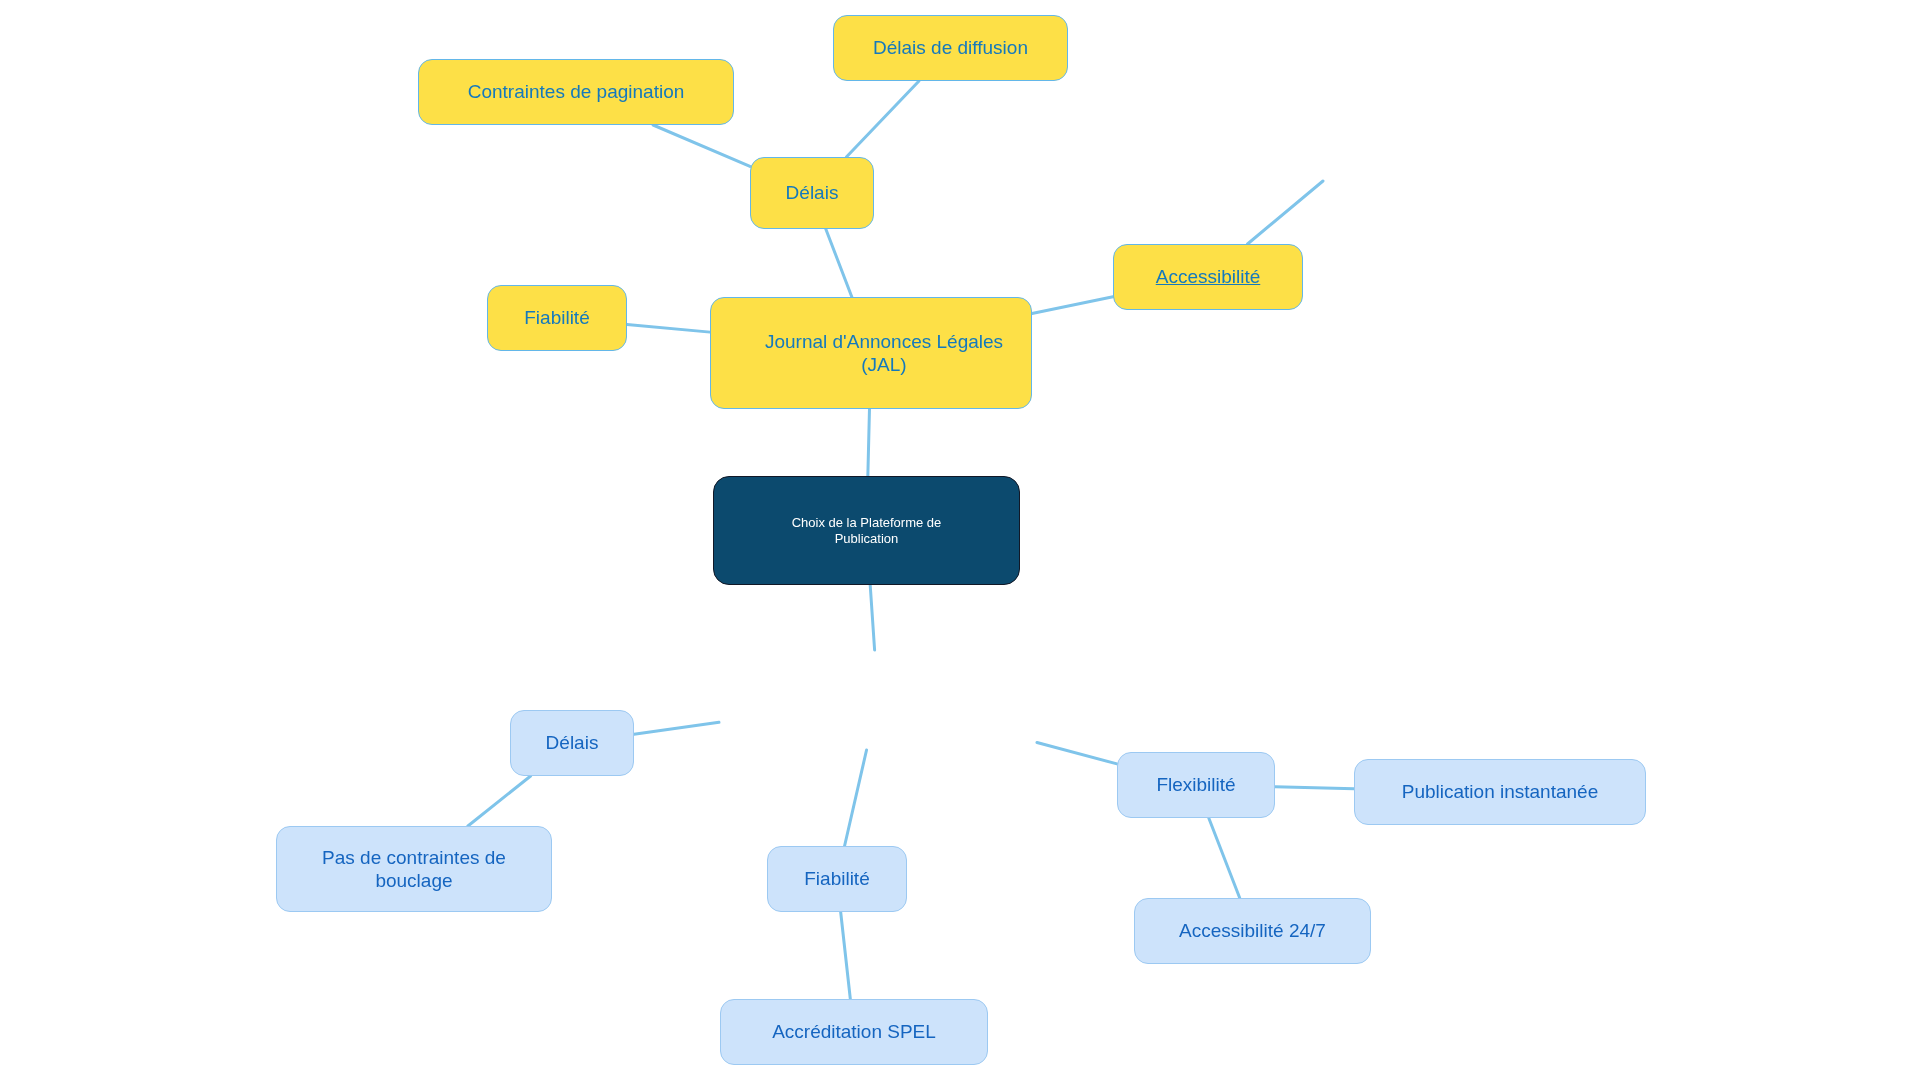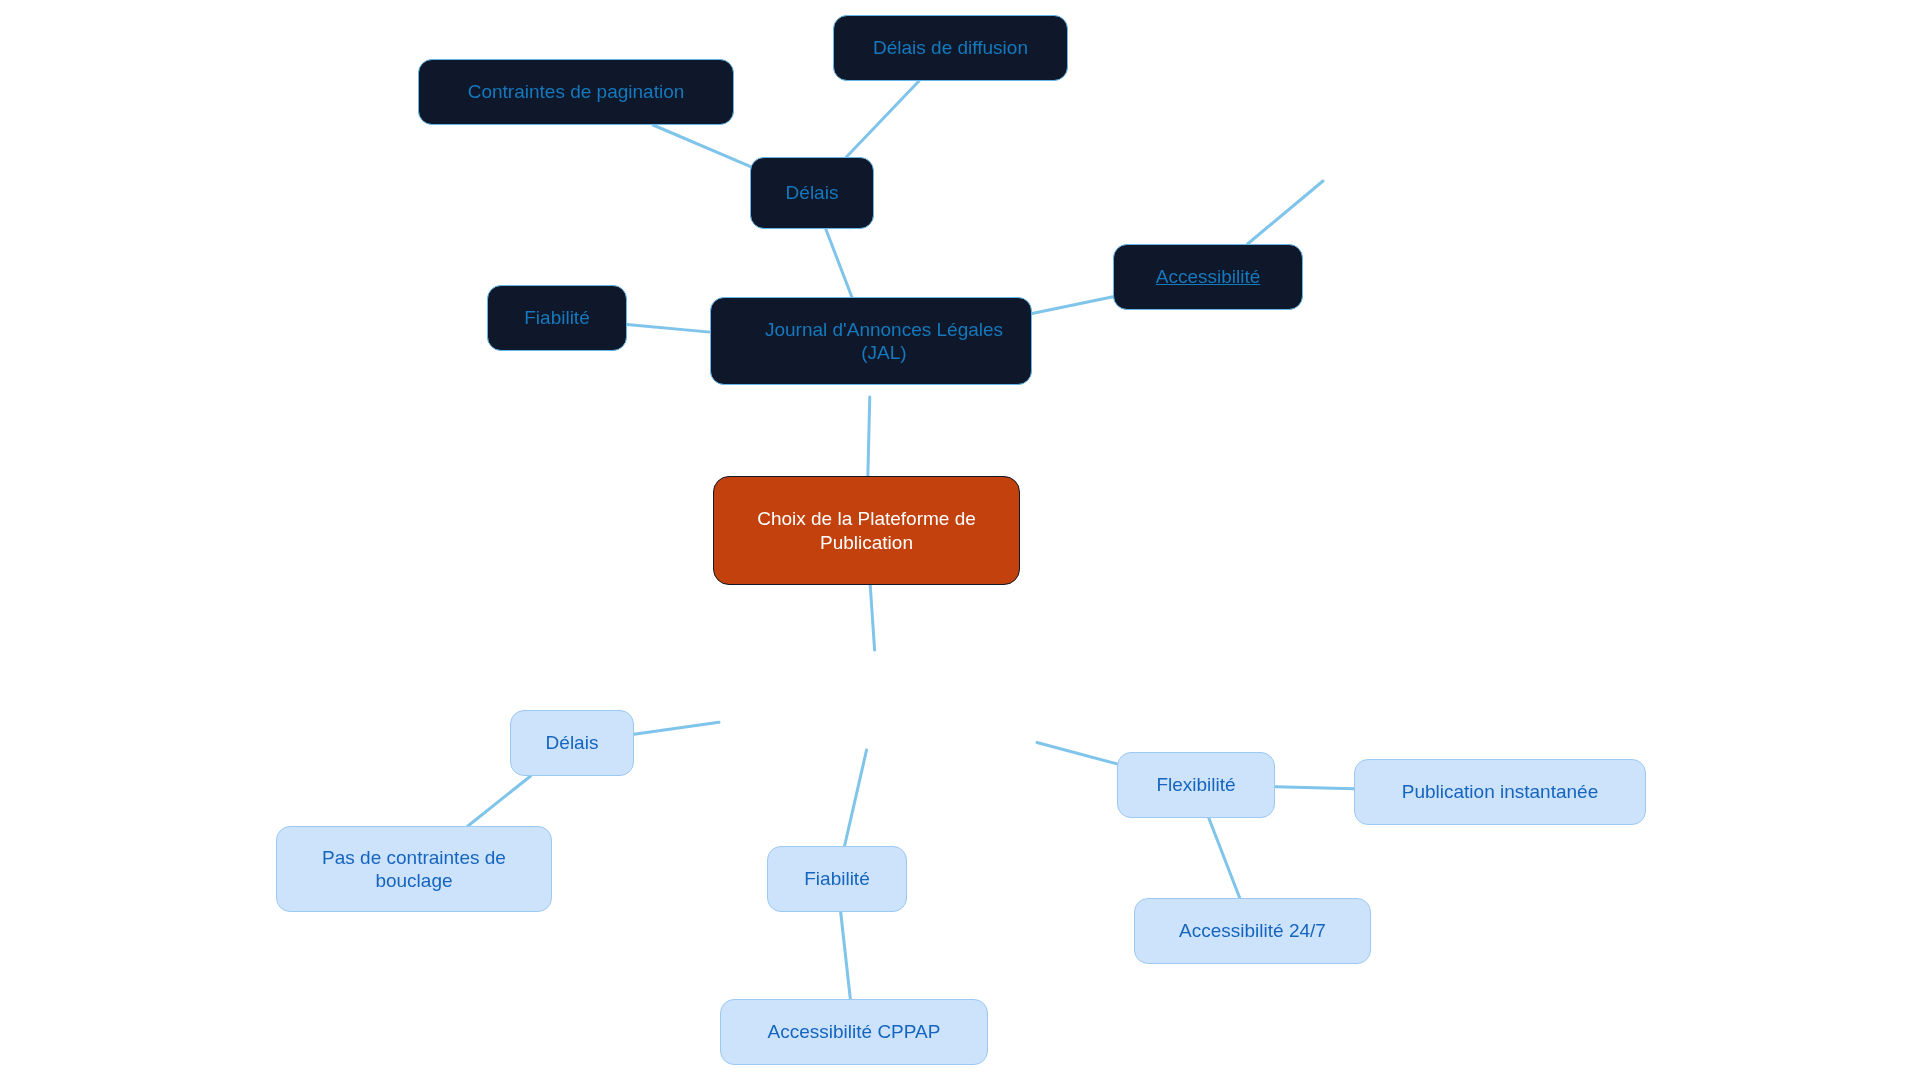--- a/index.html
+++ b/index.html
@@ -38,31 +38,31 @@
     justify-content: center;
     text-align: center;
     border-radius: 14px;
     line-height: 1.22;
     white-space: pre-line;
     user-select: none;
   }
 
   
   .node.root {
-    background: #c2410c;
+    background: #0c4a6e;
     color: #ffffff;
     border: 1px solid #111827;
-    font-size: 19px;
+    font-size: 13px;
     border-radius: 16px;
     padding: 0 28px;
   }
 
   
   .node.tier-a {
-    background: #0f172a;
+    background: #fde047;
     border: 1.6px solid #63b7e9;
     color: #1479bd;
     font-size: 19px;
     padding: 0 14px;
   }
 
   
   .node.tier-b {
     background: #cde3fb;
     border: 1.6px solid #9cc9f2;
@@ -94,21 +94,21 @@
       <line x1="866.5474860335196" y1="750" x2="844.5586592178771" y2="846" stroke="#7fc4ea" stroke-width="3" stroke-linecap="round"></line>
       <line x1="840.6666666666666" y1="912" x2="850.3333333333334" y2="999" stroke="#7fc4ea" stroke-width="3" stroke-linecap="round"></line>
       <line x1="1037" y1="742.5" x2="1117" y2="763.8836477987421" stroke="#7fc4ea" stroke-width="3" stroke-linecap="round"></line>
       <line x1="1275" y1="786.8190789473684" x2="1354" y2="788.6381578947369" stroke="#7fc4ea" stroke-width="3" stroke-linecap="round"></line>
       <line x1="1208.7705479452054" y1="818" x2="1239.7294520547946" y2="898" stroke="#7fc4ea" stroke-width="3" stroke-linecap="round"></line>
     </svg>
 
   <div class="node root" style="left: 713px; top: 476px; width: 307px; height: 109px;">Choix de la Plateforme de
 Publication</div>
 
-  <div class="node tier-a branch" style="left: 710px; top: 297px; width: 322px; height: 88px; padding-left: 40px;">Journal d'Annonces Légales
+  <div class="node tier-a branch" style="left: 710px; top: 297px; width: 322px; height: 112px; padding-left: 40px;">Journal d'Annonces Légales
 (JAL)</div>
 
   <div class="node tier-a" style="left: 750px; top: 157px; width: 124px; height: 72px;">Délais</div>
 
   <div class="node tier-a" style="left: 418px; top: 59px; width: 316px; height: 66px;">Contraintes de pagination</div>
 
   <div class="node tier-a" style="left: 833px; top: 15px; width: 235px; height: 66px;">Délais de diffusion</div>
 
   <div class="node tier-a" style="left: 487px; top: 285px; width: 140px; height: 66px;">Fiabilité</div>
 
@@ -116,21 +116,21 @@
 
 
 
   <div class="node tier-b" style="left: 510px; top: 710px; width: 124px; height: 66px;">Délais</div>
 
   <div class="node tier-b" style="left: 276px; top: 826px; width: 276px; height: 86px;">Pas de contraintes de
 bouclage</div>
 
   <div class="node tier-b" style="left: 767px; top: 846px; width: 140px; height: 66px;">Fiabilité</div>
 
-  <div class="node tier-b" style="left: 720px; top: 999px; width: 268px; height: 66px;">Accessibilité CPPAP</div>
+  <div class="node tier-b" style="left: 720px; top: 999px; width: 268px; height: 66px;">Accréditation SPEL</div>
 
   <div class="node tier-b" style="left: 1117px; top: 752px; width: 158px; height: 66px;">Flexibilité</div>
 
   <div class="node tier-b" style="left: 1354px; top: 759px; width: 292px; height: 66px;">Publication instantanée</div>
 
   <div class="node tier-b" style="left: 1134px; top: 898px; width: 237px; height: 66px;">Accessibilité 24/7</div>
 
 </div>
 
 </body></html>

